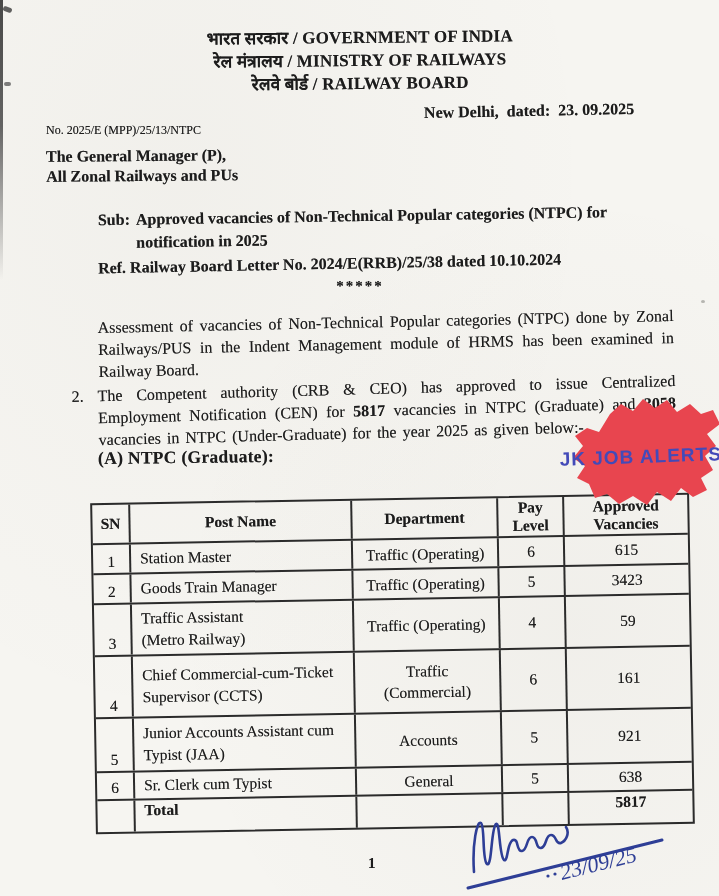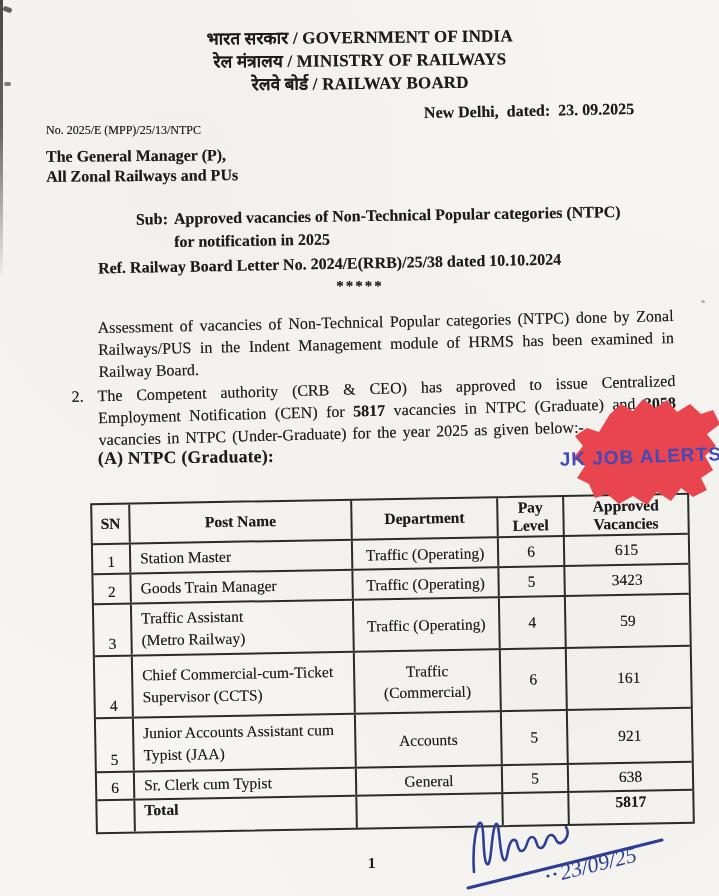--- a/index.html
+++ b/index.html
@@ -17,21 +17,21 @@
   .bold{font-weight:700;}
   
   .letterhead{left:60px;top:26px;width:600px;text-align:center;transform:rotate(-0.6deg);}
   .letterhead div{font-weight:700;font-size:17px;line-height:23px;letter-spacing:0.2px;}
   
   .letter-no{left:46px;top:111px;font-weight:400;font-size:12px;white-space:pre;transform:rotate(-0.5deeg);margin-top:12px;}
   .place-date{left:424px;top:102px;font-weight:700;font-size:16px;white-space:pre;transform:rotate(-1.1deg);}
   .addressee{left:46px;top:146px;font-weight:700;font-size:16px;line-height:20px;transform:rotate(-0.5deg);}
   
   .subject{left:98px;top:204px;width:540px;display:flex;font-weight:700;font-size:16px;line-height:23px;transform:rotate(-0.9deg);}
-  .subject .lbl{flex:0 0 38px;margin-left:38px;}
+  .subject .lbl{flex:0 0 38px;}
   .subject .txt{width:482px;}
   .reference{left:98px;top:255px;font-weight:700;font-size:16px;transform:rotate(-1.1deg);white-space:pre;}
   .stars{left:60px;top:278px;width:600px;text-align:center;font-weight:700;font-size:15px;letter-spacing:2px;}
   
   .para1{left:98px;top:311px;width:576px;font-size:16px;line-height:22px;text-align:justify;transform:rotate(-1.2deg);}
   .para2{left:72px;top:378px;width:604px;display:flex;font-size:16px;line-height:22px;transform:rotate(-1.5deg);}
   .para2 .num{flex:0 0 26px;}
   .para2 .body{width:578px;text-align:justify;word-spacing:2px;}
   .section-title{left:98px;top:447px;font-weight:700;font-size:17.5px;transform:rotate(-0.7deg);letter-spacing:0.3px;}
   

